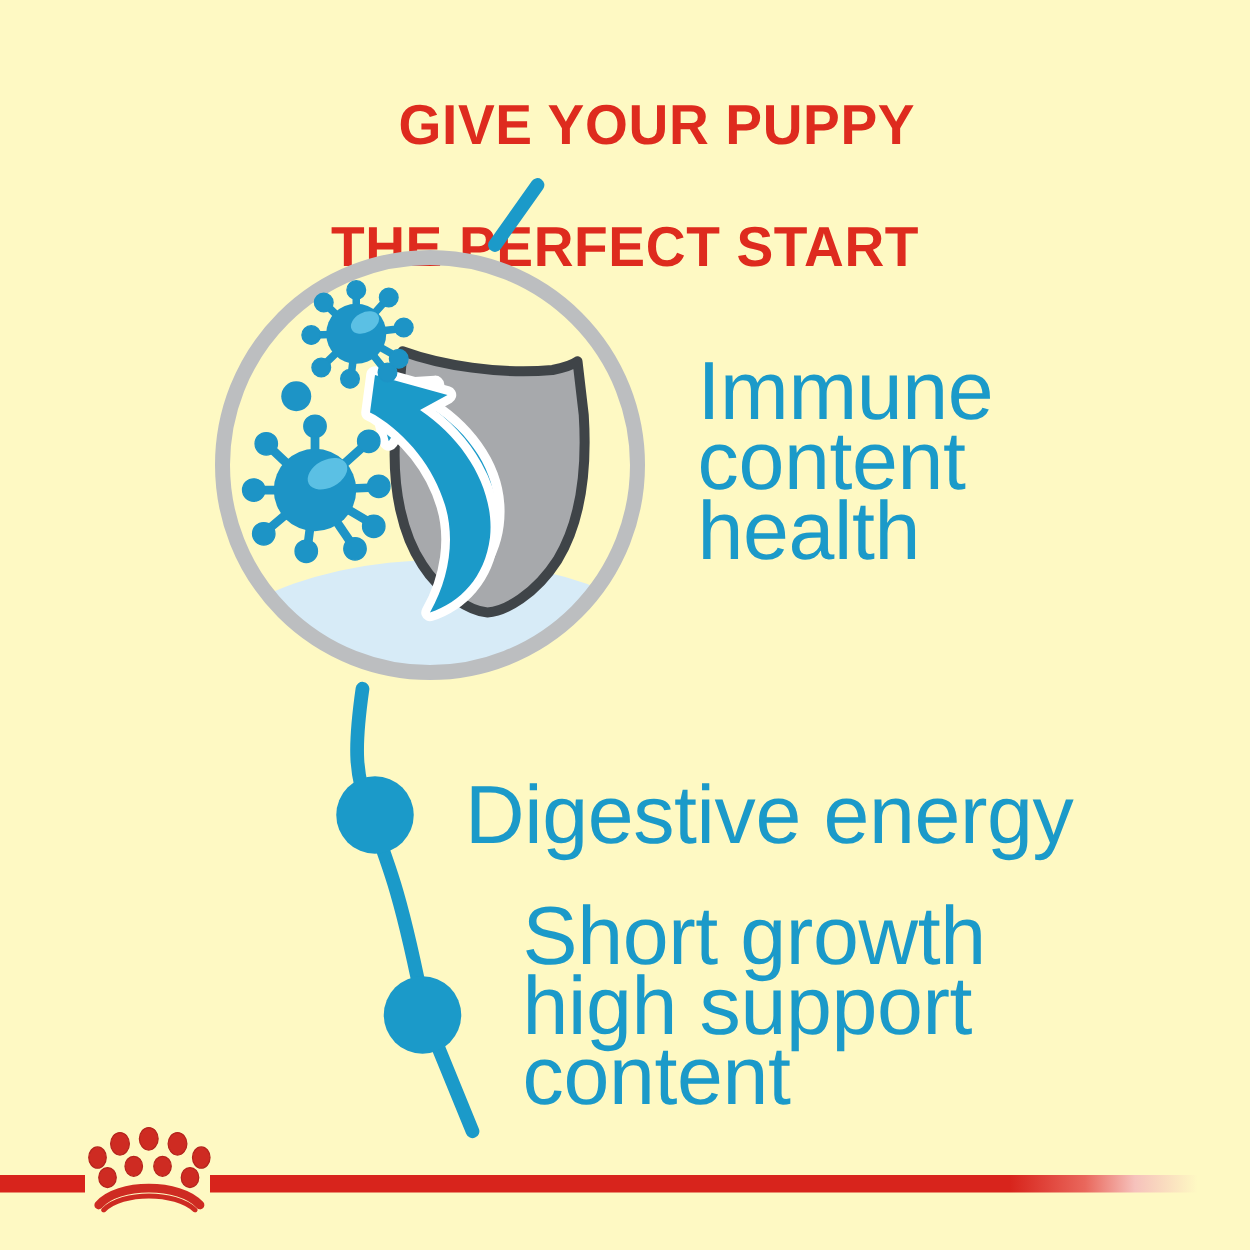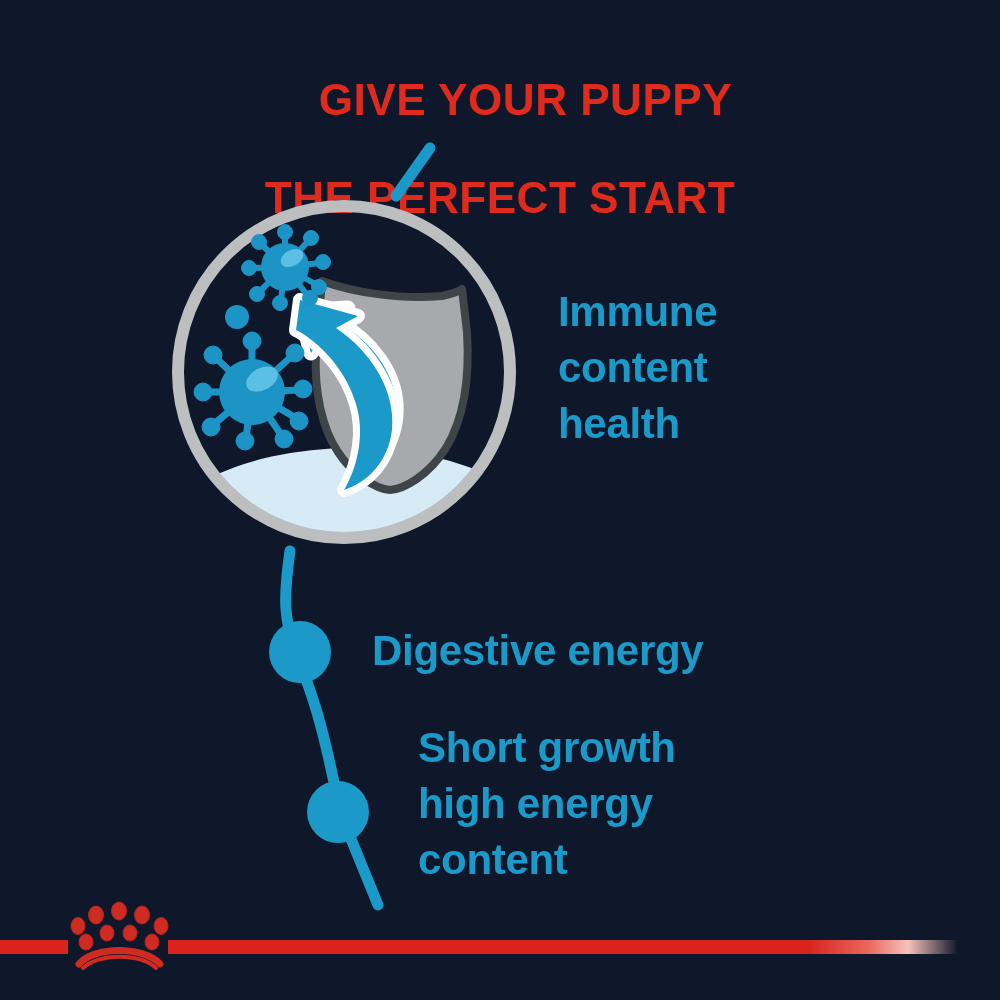--- a/index.html
+++ b/index.html
@@ -8,21 +8,21 @@
     padding: 0;
     background: #ffffff;
   }
   body {
     font-family: "Liberation Sans", sans-serif;
   }
   #page {
     position: relative;
     width: 1000px;
     height: 1000px;
-    background: #0f172a;
+    background: #fef9c3;
     overflow: hidden;
   }
 
   
   .headline {
     position: absolute;
     left: 0;
     top: 26px;
     width: 1000px;
     text-align: center;
@@ -44,22 +44,22 @@
     top: 0;
     width: 1000px;
     height: 1000px;
   }
 
   
   .benefit-label {
     position: absolute;
     color: #1B9AC9;
     font-family: "Liberation Sans", sans-serif;
-    font-weight: bold;
-    font-size: 42px;
+    font-weight: normal;
+    font-size: 66px;
     line-height: 56px;
     letter-spacing: -0.3px;
   }
   #label-immune {
     left: 558px;
     top: 284px;
     width: 320px;
   }
   #label-digestive {
     left: 372px;
@@ -259,21 +259,21 @@
     <div>content</div>
     <div>health</div>
   </div>
 
   <div class="benefit-label" id="label-digestive">
     <div>Digestive energy</div>
   </div>
 
   <div class="benefit-label" id="label-growth">
     <div>Short growth</div>
-    <div>high energy</div>
+    <div>high support</div>
     <div>content</div>
   </div>
 
   <div id="brandbar">
     <div class="bar-left"></div>
     <div class="bar-right"></div>
   </div>
 
   <svg id="crown" viewBox="0 0 108 70" xmlns="http://www.w3.org/2000/svg">
     <g fill="#CE2B22" stroke="#B5241D" stroke-width="1">

